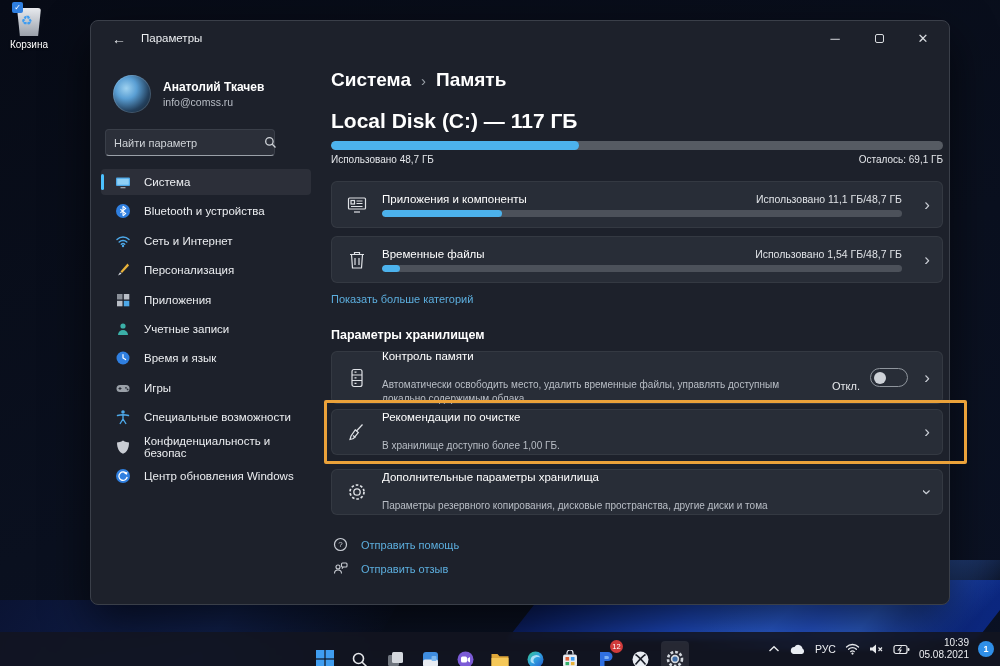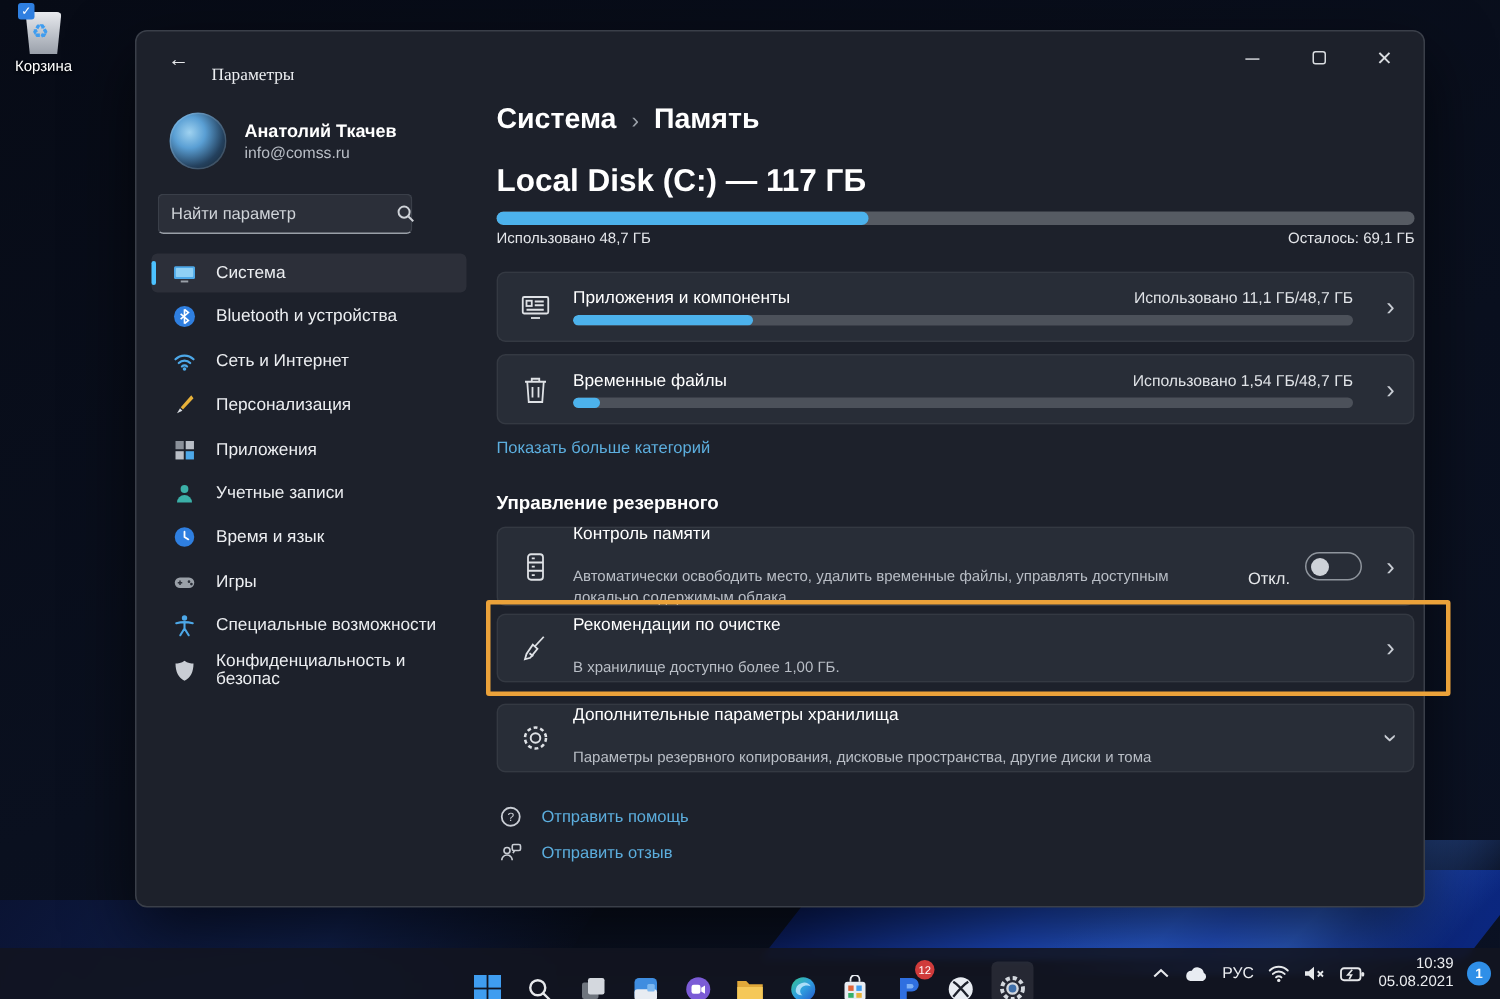--- a/index.html
+++ b/index.html
@@ -18,21 +18,21 @@
   .bin-ic { position:relative; width:30px; height:32px; margin:0 auto; }
   .bin-body { position:absolute; left:3px; top:3px; width:24px; height:28px; background:linear-gradient(180deg,#e8eaee,#b9bec6 60%,#9aa0aa); border-radius:3px 3px 2px 2px; clip-path:polygon(0 0,100% 0,88% 100%,12% 100%); }
   .bin-rec { position:absolute; left:7px; top:8px; font-size:13px; color:#3f9df0; }
   .bin-chk { position:absolute; left:-2px; top:-3px; width:11px; height:11px; background:#2f7fe0; border-radius:2px; font-size:8px; line-height:11px; color:#fff; }
   .bin-label { font-size:10px; margin-top:2px; text-shadow:0 1px 2px #000; }
 
   
   .win { position:absolute; left:90px; top:20px; width:860px; height:585px; background:#1d212b; border-radius:8px; border:1px solid #3a3f49; box-shadow:0 18px 45px rgba(0,0,0,.6); }
   .titlebar { position:absolute; left:0; top:0; right:0; height:36px; }
   .back-btn { position:absolute; left:14px; top:6px; width:28px; height:24px; text-align:center; line-height:24px; font-size:14px; color:#e6e8eb; border-radius:4px; cursor:default; }
-  .win-title { position:absolute; left:50px; top:23px; font-size:11.5px; color:#eceef1;font-family:Liberation Serif, serif; }
+  .win-title { position:absolute; left:50px; top:11px; font-size:11.5px; color:#eceef1; }
   .caption { position:absolute; right:4px; top:0; display:flex; }
   .cap-btn { width:44px; height:34px; display:flex; align-items:center; justify-content:center; color:#d9dce0; font-size:13px; }
   .cap-max i { display:block; width:9px; height:9px; border:1px solid #d9dce0; border-radius:2px; }
 
   
   .sidebar { position:absolute; left:0; top:36px; width:240px; bottom:0; }
   .profile { position:absolute; left:22px; top:18px; display:flex; align-items:center; gap:12px; }
   .avatar { width:38px; height:38px; border-radius:50%; background:radial-gradient(circle at 35% 35%,#9fd2f0 0%,#5a9fd4 30%,#24415e 65%,#101820 100%); box-shadow:inset 0 0 0 1px rgba(255,255,255,.15); }
   .p-name { font-size:12px; font-weight:700; }
   .p-mail { font-size:10.5px; color:#b9bec6; margin-top:2px; }
@@ -239,20 +239,30 @@
         <span>Специальные возможности</span>
       </div>
       <div class="nav-item">
         <span class="nav-ic">
             <svg width="16" height="16" viewBox="0 0 16 16">
               <path d="M8 1.5 C10 3 12.5 3.4 14 3.4 C14 9 12 13 8 14.8 C4 13 2 9 2 3.4 C3.5 3.4 6 3 8 1.5 Z" fill="#c9cdd4"></path>
             </svg>
           </span>
         <span>Конфиденциальность и безопас</span>
       </div>
+      <div class="nav-item">
+        <span class="nav-ic">
+            <svg width="16" height="16" viewBox="0 0 16 16">
+              <circle cx="8" cy="8" r="7" fill="#2f7fe0"></circle>
+              <path d="M11.8 6.2 A4.2 4.2 0 1 0 12.2 9" stroke="#fff" stroke-width="1.3" fill="none"></path>
+              <path d="M12.6 3.6 L11.9 6.5 L9 5.8 Z" fill="#fff"></path>
+            </svg>
+          </span>
+        <span>Центр обновления Windows</span>
+      </div>
     </div>
   </div>
 
   <div class="main">
 
     <div class="crumbs">
       <span>Система</span>
       <span class="crumb-sep">›</span>
       <span>Память</span>
     </div>
@@ -303,21 +313,21 @@
         </div>
         <div class="minibar">
             <div class="fill" style="width: 3.5%;"></div>
           </div>
       </div>
       <div class="chev">›</div>
     </div>
 
     <a class="link showmore">Показать больше категорий</a>
 
-    <div class="sec-head">Управление резервного</div>
+    <div class="sec-head">Параметры хранилищем</div>
 
     <div class="card" style="top:330px; height:53px;">
       <div class="ic">
         <svg width="18" height="22" viewBox="0 0 18 22" stroke="#dfe2e6" fill="none" stroke-width="1.2">
             <rect x="4" y="2.5" width="10" height="17" rx="2"></rect>
             <path d="M4 8 h10 M4 13.5 h10"></path>
             <path d="M6.5 5.2 h2 M6.5 10.8 h2 M6.5 16.4 h2"></path>
           </svg>
       </div>
       <div class="body">

